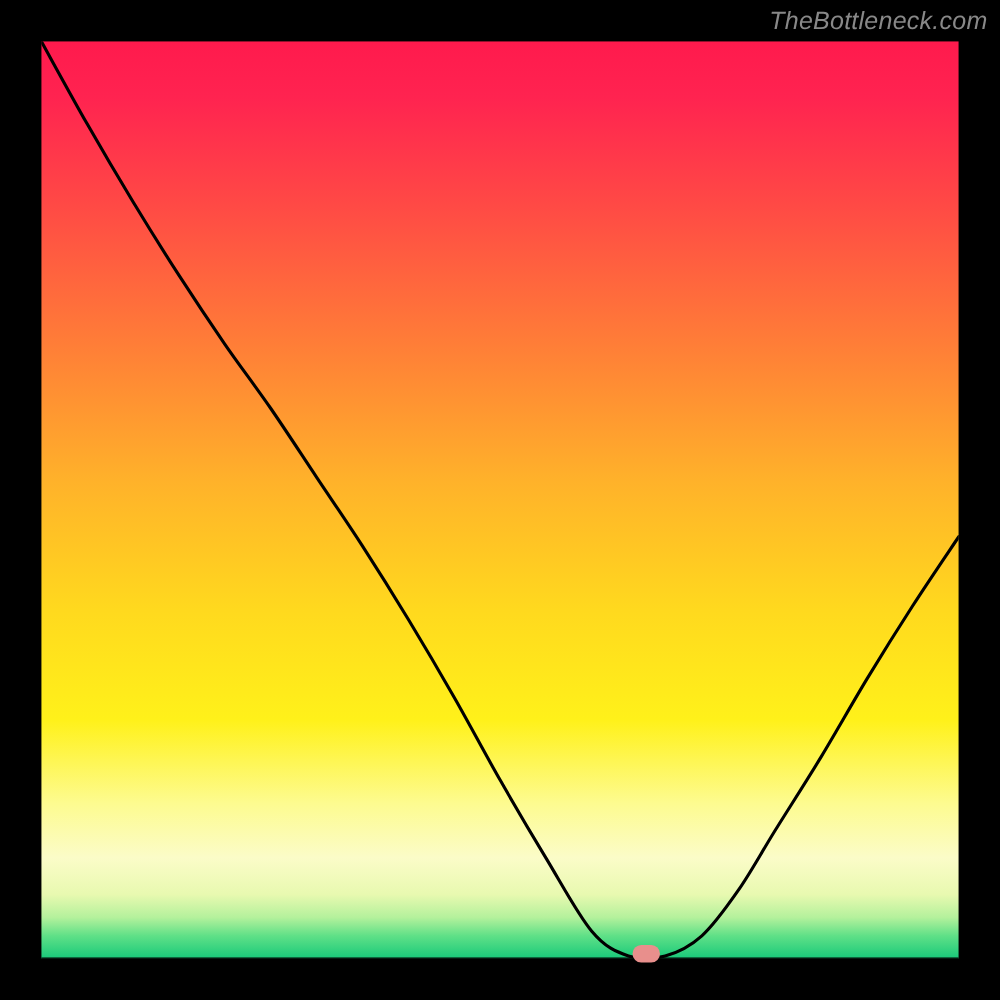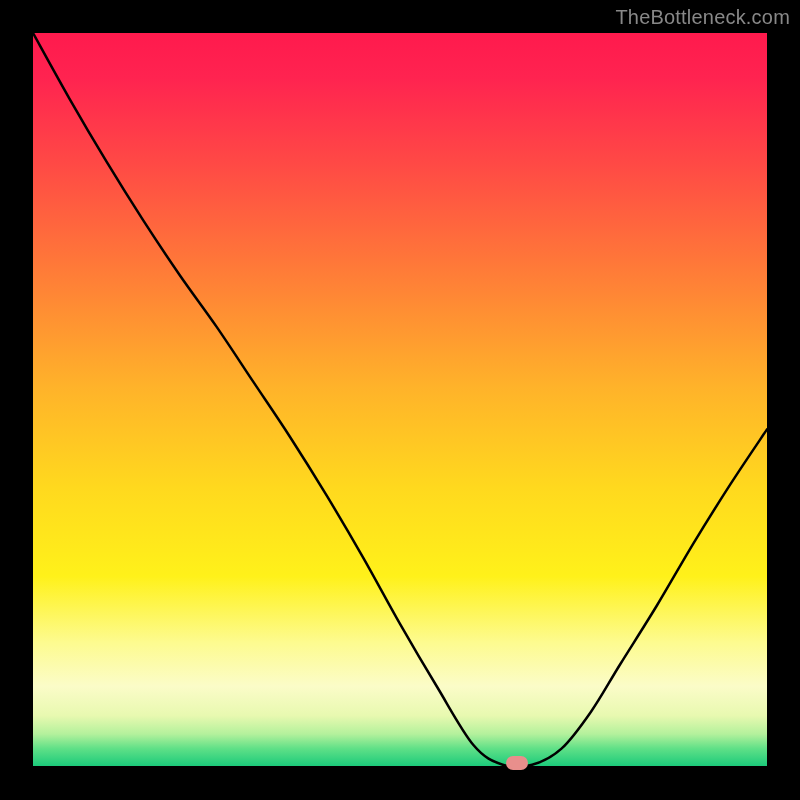--- a/index.html
+++ b/index.html
@@ -9,20 +9,21 @@
     height: 800px;
     background: #000;
     overflow: hidden;
     font-family: Arial, Helvetica, sans-serif;
   }
   .frame {
     position: relative;
     width: 800px;
     height: 800px;
     background: #000;
+    font-style: italic;
   }
   .watermark {
     position: absolute;
     top: 6px;
     right: 10px;
     color: #888;
     font-size: 20px;
     letter-spacing: 0.2px;
     z-index: 10;
   }

